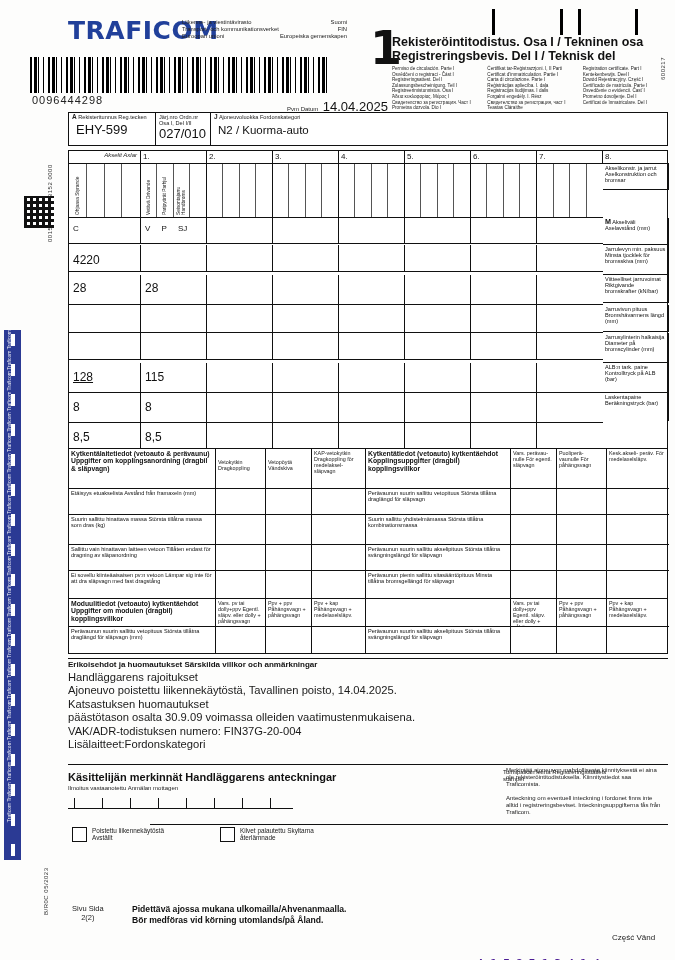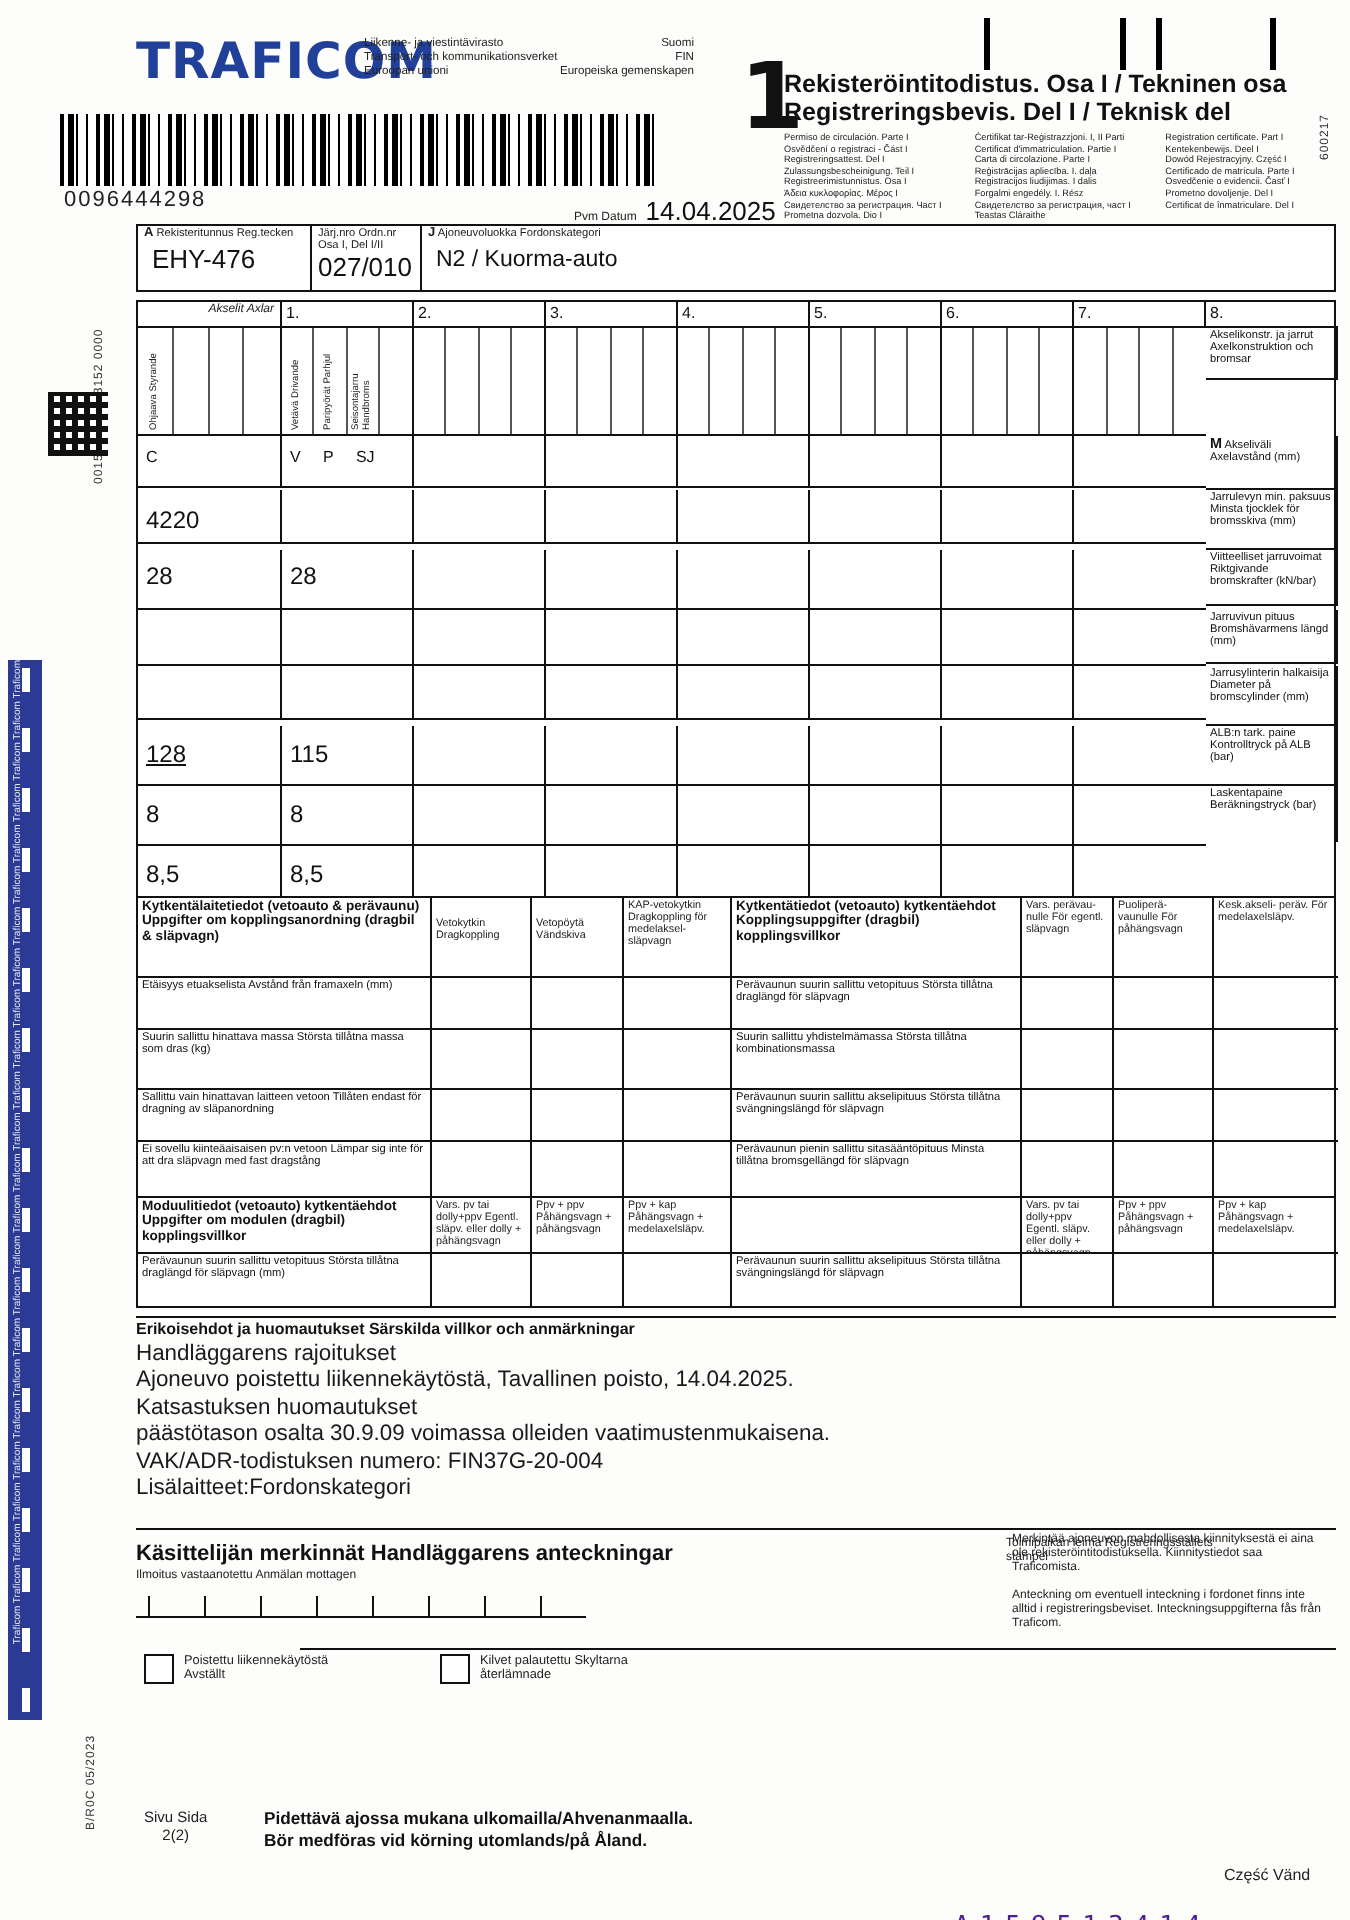--- a/index.html
+++ b/index.html
@@ -166,21 +166,21 @@
   </div>
 
   <div class="abs" style="left:287px;top:97px;">
     <span class="pvm-label">Pvm Datum</span>
     <span class="pvm-value">14.04.2025</span>
   </div>
 
   <div class="abs fields" style="left:68px;top:112px;width:600px;">
     <div class="fbox" style="width:87px;">
       <div class="flabel"><b>A</b> <span>Rekisteritunnus Reg.tecken</span></div>
-      <div class="fvalue">EHY-476</div>
+      <div class="fvalue">EHY-599</div>
     </div>
     <div class="fbox" style="width:55px;">
       <div class="flabel">Järj.nro Ordn.nr</div>
       <div class="flabel">Osa I, Del I/II</div>
       <div class="fvalue" style="margin-top:0;margin-left:0;">027/010</div>
     </div>
     <div class="fbox" style="width:245px;">
       <div class="flabel"><b>J</b> <span>Ajoneuvoluokka Fordonskategori</span></div>
       <div class="fvalue" style="font-size:11.5px;margin-top:4px;">N2 / Kuorma-auto</div>
     </div>

